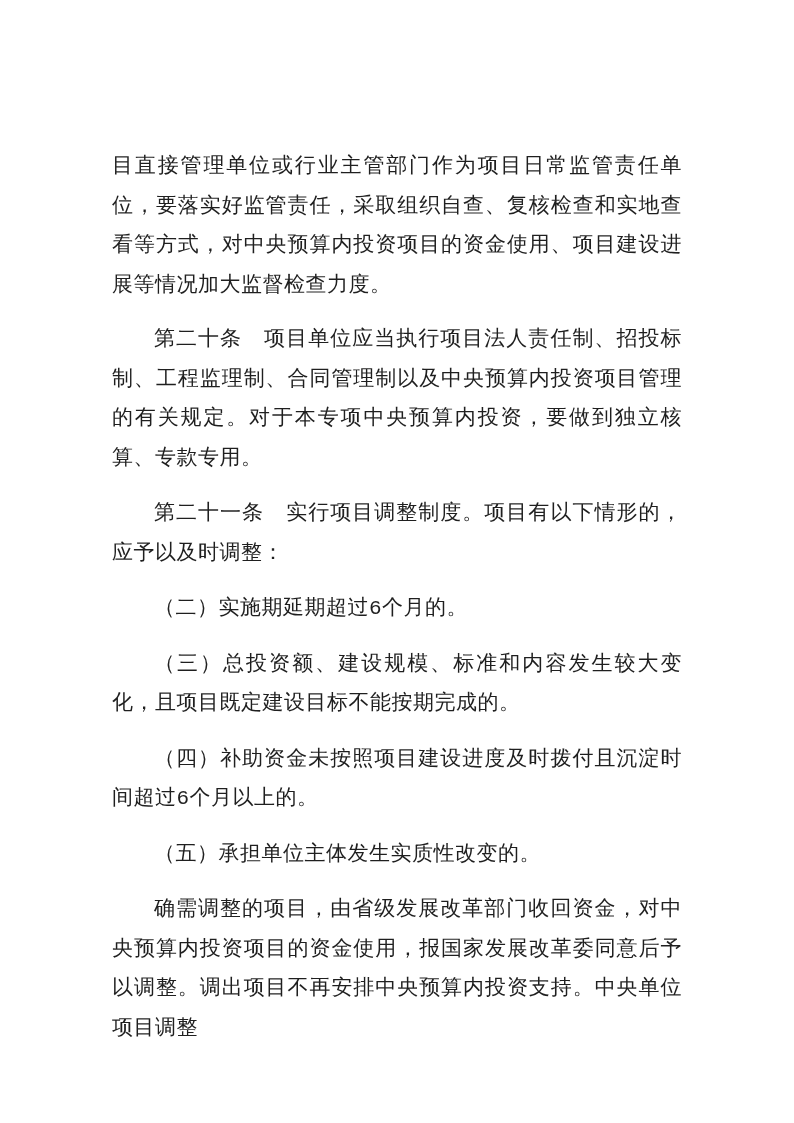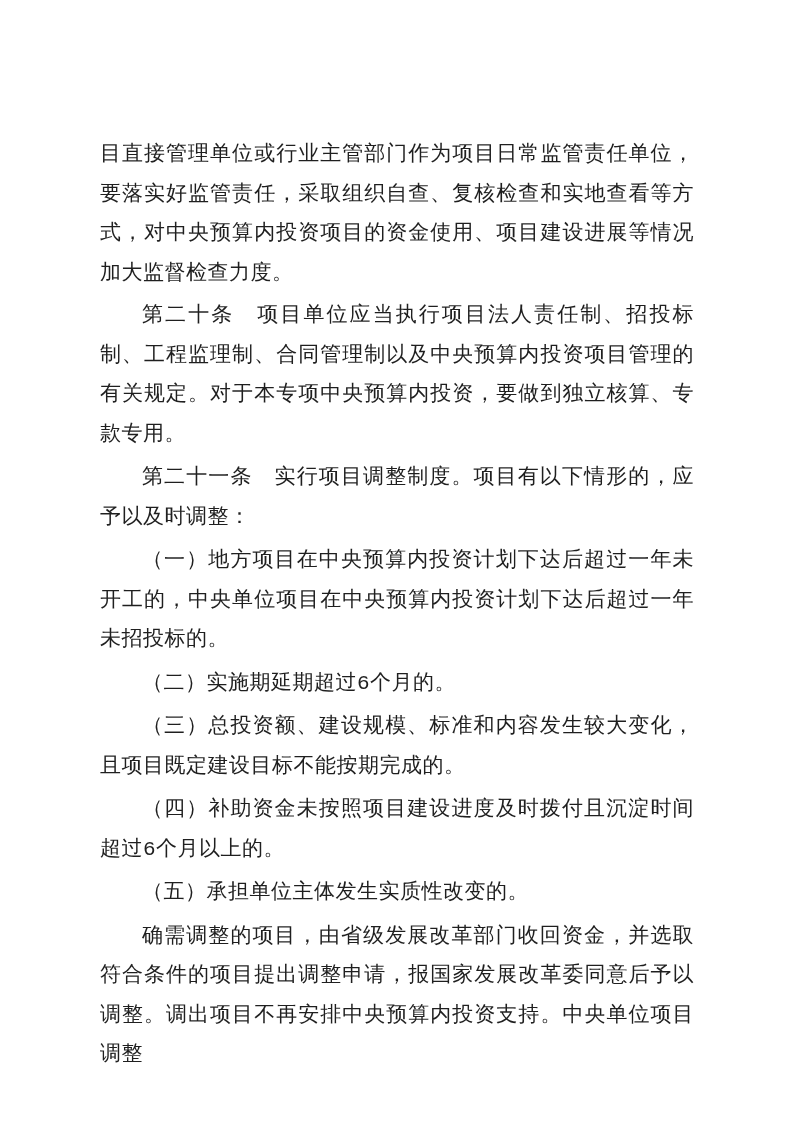--- a/index.html
+++ b/index.html
@@ -22,36 +22,35 @@
     top: 130px;
     width: 602px;
     color: #1f1f1f;
     font-size: 21px;
     line-height: 39.5px;
     letter-spacing: 0.5px;
     text-align: justify;
     text-justify: inter-ideograph;
   }
   .para {
-    margin: 4px;
+    margin: 16px;
     padding: 0;
   }
   .para.indent {
     text-indent: 2em;
     font-family: Liberation Mono, monospace;
   }
 </style>
 </head>
 <body>
 
 <div class="page">
   <div class="text-block">
     <p class="para">目直接管理单位或行业主管部门作为项目日常监管责任单位，要落实好监管责任，采取组织自查、复核检查和实地查看等方式，对中央预算内投资项目的资金使用、项目建设进展等情况加大监督检查力度。</p>
     <p class="para indent">第二十条　项目单位应当执行项目法人责任制、招投标制、工程监理制、合同管理制以及中央预算内投资项目管理的有关规定。对于本专项中央预算内投资，要做到独立核算、专款专用。</p>
     <p class="para indent">第二十一条　实行项目调整制度。项目有以下情形的，应予以及时调整：</p>
-    <p class="para indent">（一）地方项目在中央预算内投资计划下达后超过一年未开工的，中央单位项目在中央预算内投资计划下达后超过一年未招投标的。</p>
     <p class="para indent">（二）实施期延期超过6个月的。</p>
     <p class="para indent">（三）总投资额、建设规模、标准和内容发生较大变化，且项目既定建设目标不能按期完成的。</p>
     <p class="para indent">（四）补助资金未按照项目建设进度及时拨付且沉淀时间超过6个月以上的。</p>
     <p class="para indent">（五）承担单位主体发生实质性改变的。</p>
-    <p class="para indent">确需调整的项目，由省级发展改革部门收回资金，并选取符合条件的项目提出调整申请，报国家发展改革委同意后予以调整。调出项目不再安排中央预算内投资支持。中央单位项目调整</p>
+    <p class="para indent">确需调整的项目，由省级发展改革部门收回资金，对中央预算内投资项目的资金使用，报国家发展改革委同意后予以调整。调出项目不再安排中央预算内投资支持。中央单位项目调整</p>
   </div>
 </div>
 
 </body></html>

